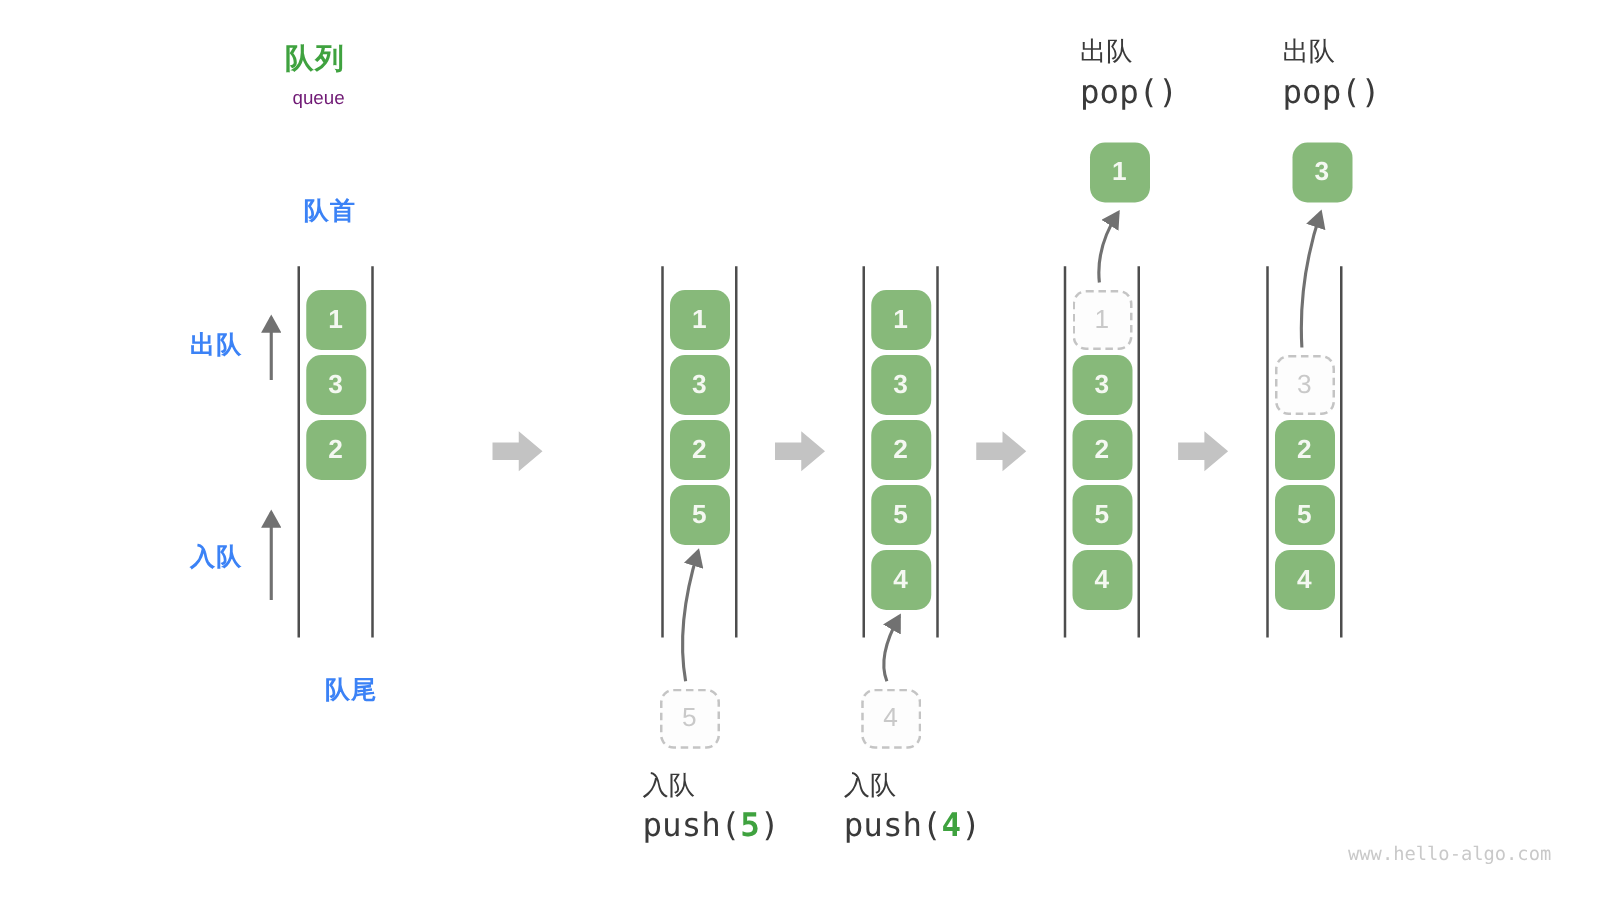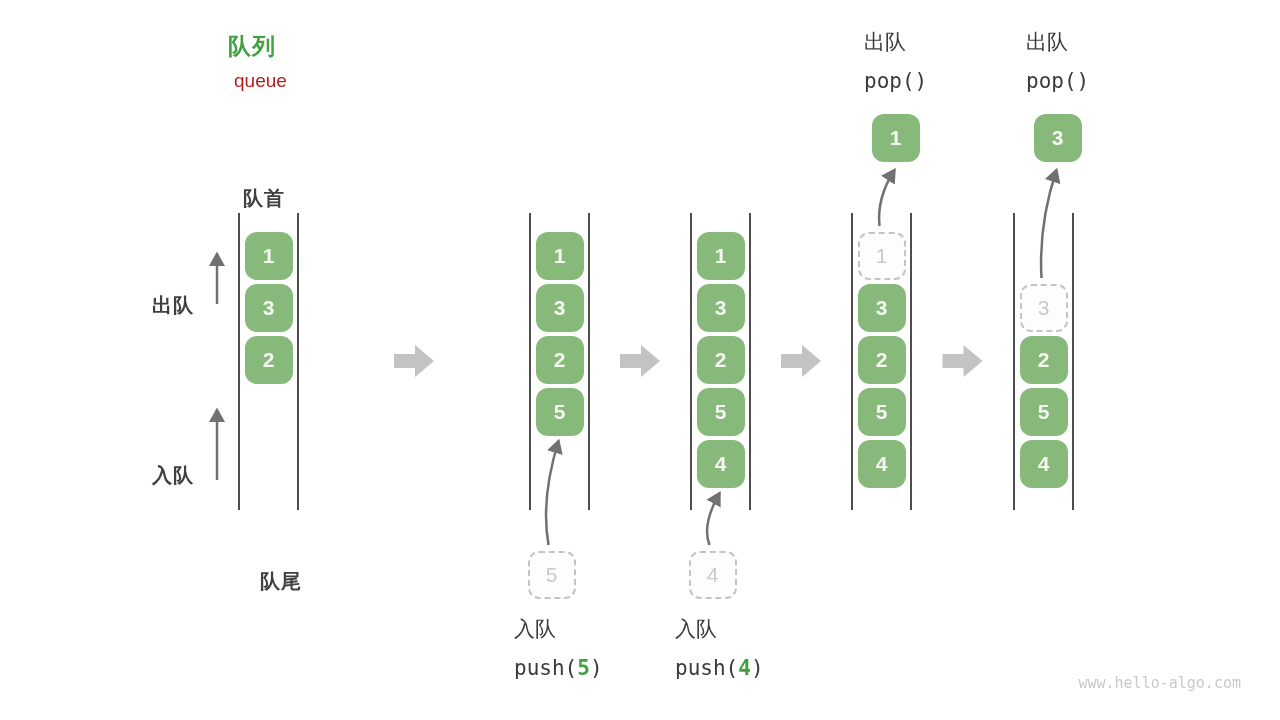--- a/index.html
+++ b/index.html
@@ -5,36 +5,36 @@
   * { margin:0; padding:0; box-sizing:border-box; }
   html,body { background:#ffffff; }
   .canvas {
     position:relative; width:1280px; height:720px; background:#fff; overflow:hidden;
     font-family:"Liberation Sans","DejaVu Sans",sans-serif; color:#3a3a3a;
     --accent:#3fa23f; --green:#87b97a; --boxtext:#f4f8f1; --wall:#4d4d4d;
     --ghostborder:#c4c4c4; --ghosttext:#c9c9c9; --thin:#717171; --block:#c3c3c3; --wmark:#c9c9c9;
   }
   .abs { position:absolute; }
   .title-zh { font-size:23px; font-weight:bold; color:var(--accent); letter-spacing:1px; }
-  .title-en { font-size:19px; color:#b91c1c; }
-  .side-label { font-size:20px; font-weight:bold; color:#404040; letter-spacing:1px;margin-top:30px; }
+  .title-en { font-size:15px; color:#701a75; }
+  .side-label { font-size:20px; font-weight:bold; color:#3b82f6; letter-spacing:1px; }
   .wall { width:2px; background:var(--wall); }
   .box {
     width:48px; height:48px; border-radius:12px; background:var(--green);
     color:var(--boxtext); display:flex; align-items:center; justify-content:center;
     font-size:21px; font-weight:600;
   }
   .box.ghost {
     background:#fdfdfd; border:2px dashed var(--ghostborder); color:var(--ghosttext);
     font-weight:400; border-radius:11px;
   }
   .action-name { font-size:21px; color:#3a3a3a; line-height:26px; }
   .action-code {
     font-family:"DejaVu Sans Mono","Liberation Mono",monospace;
-    font-size:21px; color:#3a3a3a; margin-top:14px; white-space:pre;
+    font-size:26px; color:#3a3a3a; margin-top:4px; white-space:pre;
   }
   .green-arg { color:var(--accent); font-weight:bold; }
   .watermark { font-family:"DejaVu Sans Mono","Liberation Mono",monospace; font-size:15px; color:var(--wmark); }
   svg.overlay { position:absolute; left:0; top:0; width:1280px; height:720px; pointer-events:none; }
   .thin { stroke:var(--thin); stroke-width:2.5; fill:none; }
 </style>
 </head>
 <body>
 
 <div class="canvas" style="--accent: #3fa23f; --green: #87b97a; --boxtext: #f4f8f1; --wall: #4d4d4d; --ghostborder: #c4c4c4; --ghosttext: #c9c9c9; --thin: #717171; --block: #c3c3c3; --wmark: #c9c9c9;">

